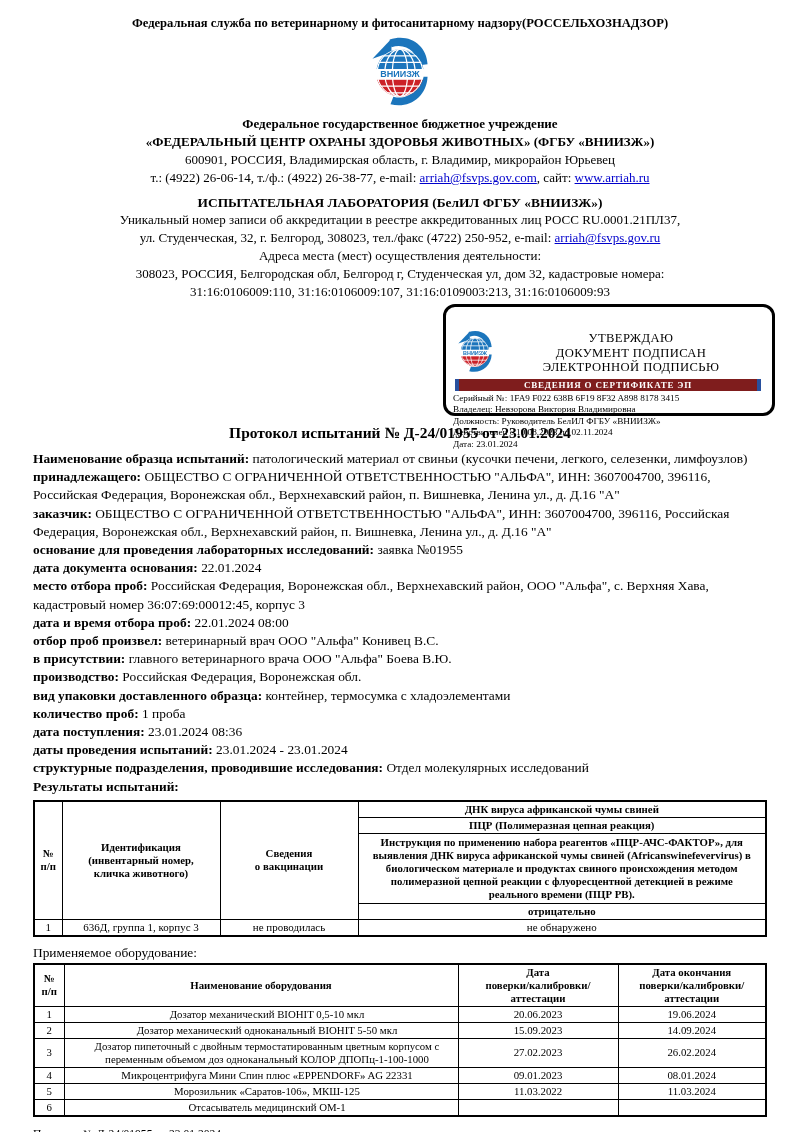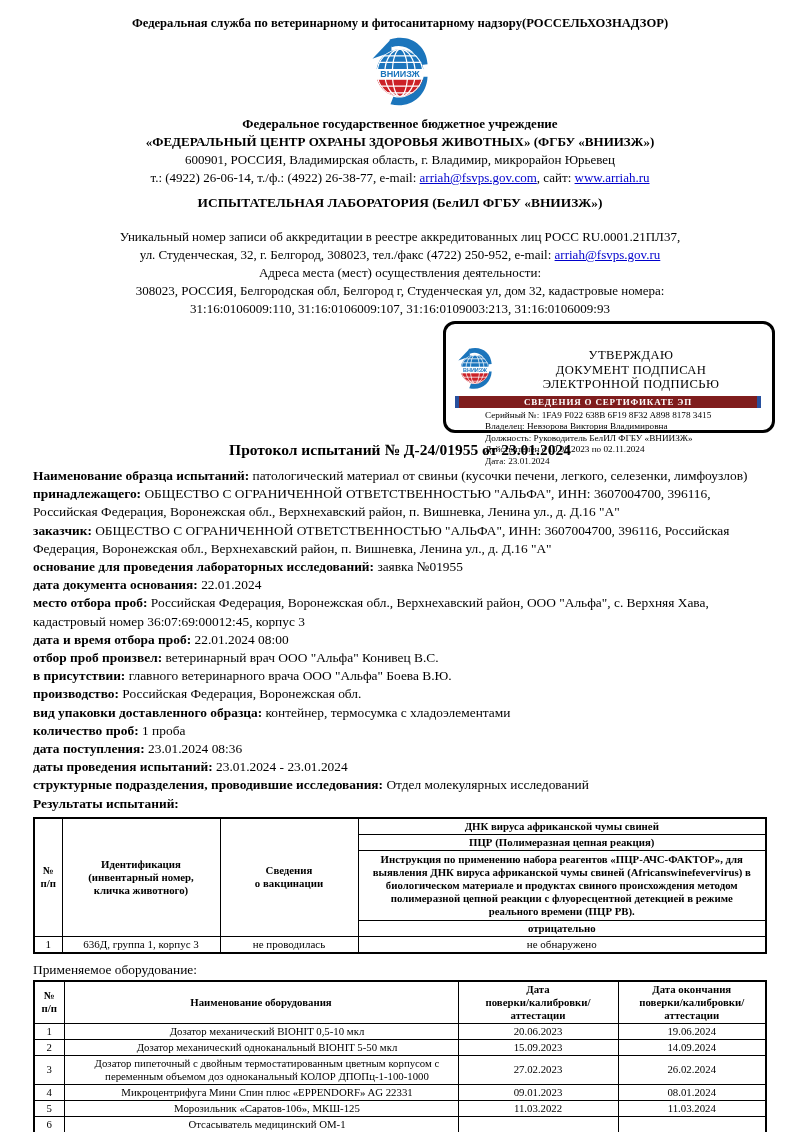--- a/index.html
+++ b/index.html
@@ -8,40 +8,40 @@
     width:800px; height:1132px; overflow:hidden;
     background:#ffffff; color:#000;
     font-family:"Liberation Serif", serif;
   }
   .page { padding:14px 33px 0 33px; }
   .center { text-align:center; }
   .b { font-weight:bold; }
   .hdr-top { font-size:12.6px; font-weight:bold; margin:2px 0 2px; }
   .logo-wrap { text-align:center; margin:2px 0 2px; }
   .hline { font-size:13px; line-height:18px; margin:0; }
-  .lab-title { font-size:13.4px; font-weight:bold; margin:8px 0 17px;text-align:center; }
+  .lab-title { font-size:13.4px; font-weight:bold; margin:8px 0 0;text-align:center; }
   a.link { color:#0000cc; text-decoration:underline; cursor:pointer; }
 
   
   .sig-wrap { position:relative; height:114px; margin-top:3px; }
   .sig-block {
     position:absolute; right:-8px; top:0; width:332px; height:112px;
     border:3px solid #000; border-radius:12px; padding:21px 9px 2px 7px;
     background:#fff;
   }
   .sig-top { display:flex; align-items:center; }
   .sig-logo { flex:none; width:46px; }
   .sig-titles { flex:1; text-align:center; font-size:12.6px; line-height:14.5px; letter-spacing:0.4px; }
   .cert-bar {
     background:#7f1d1d; color:#fff; text-align:center;
     font-size:9px; font-weight:bold; letter-spacing:0.8px;
     padding:1px 0; margin:1px 2px 2px;
     border-left:4px solid #28509e; border-right:4px solid #28509e;
   }
-  .cert-details { font-size:9.2px; line-height:11.4px;margin-left:32px; }
+  .cert-details { font-size:9.2px; line-height:11.4px; }
   .cert-details div { white-space:nowrap; }
 
   .doc-title { font-size:15.5px; font-weight:bold; text-align:center; margin:6px 0 8px; }
 
   .fields { font-size:13.4px; line-height:18.2px; }
   .field { margin:0; }
 
   table { border-collapse:collapse; width:100%; }
   table, td { border:1px solid #000; }
   table { border-width:2px; }

